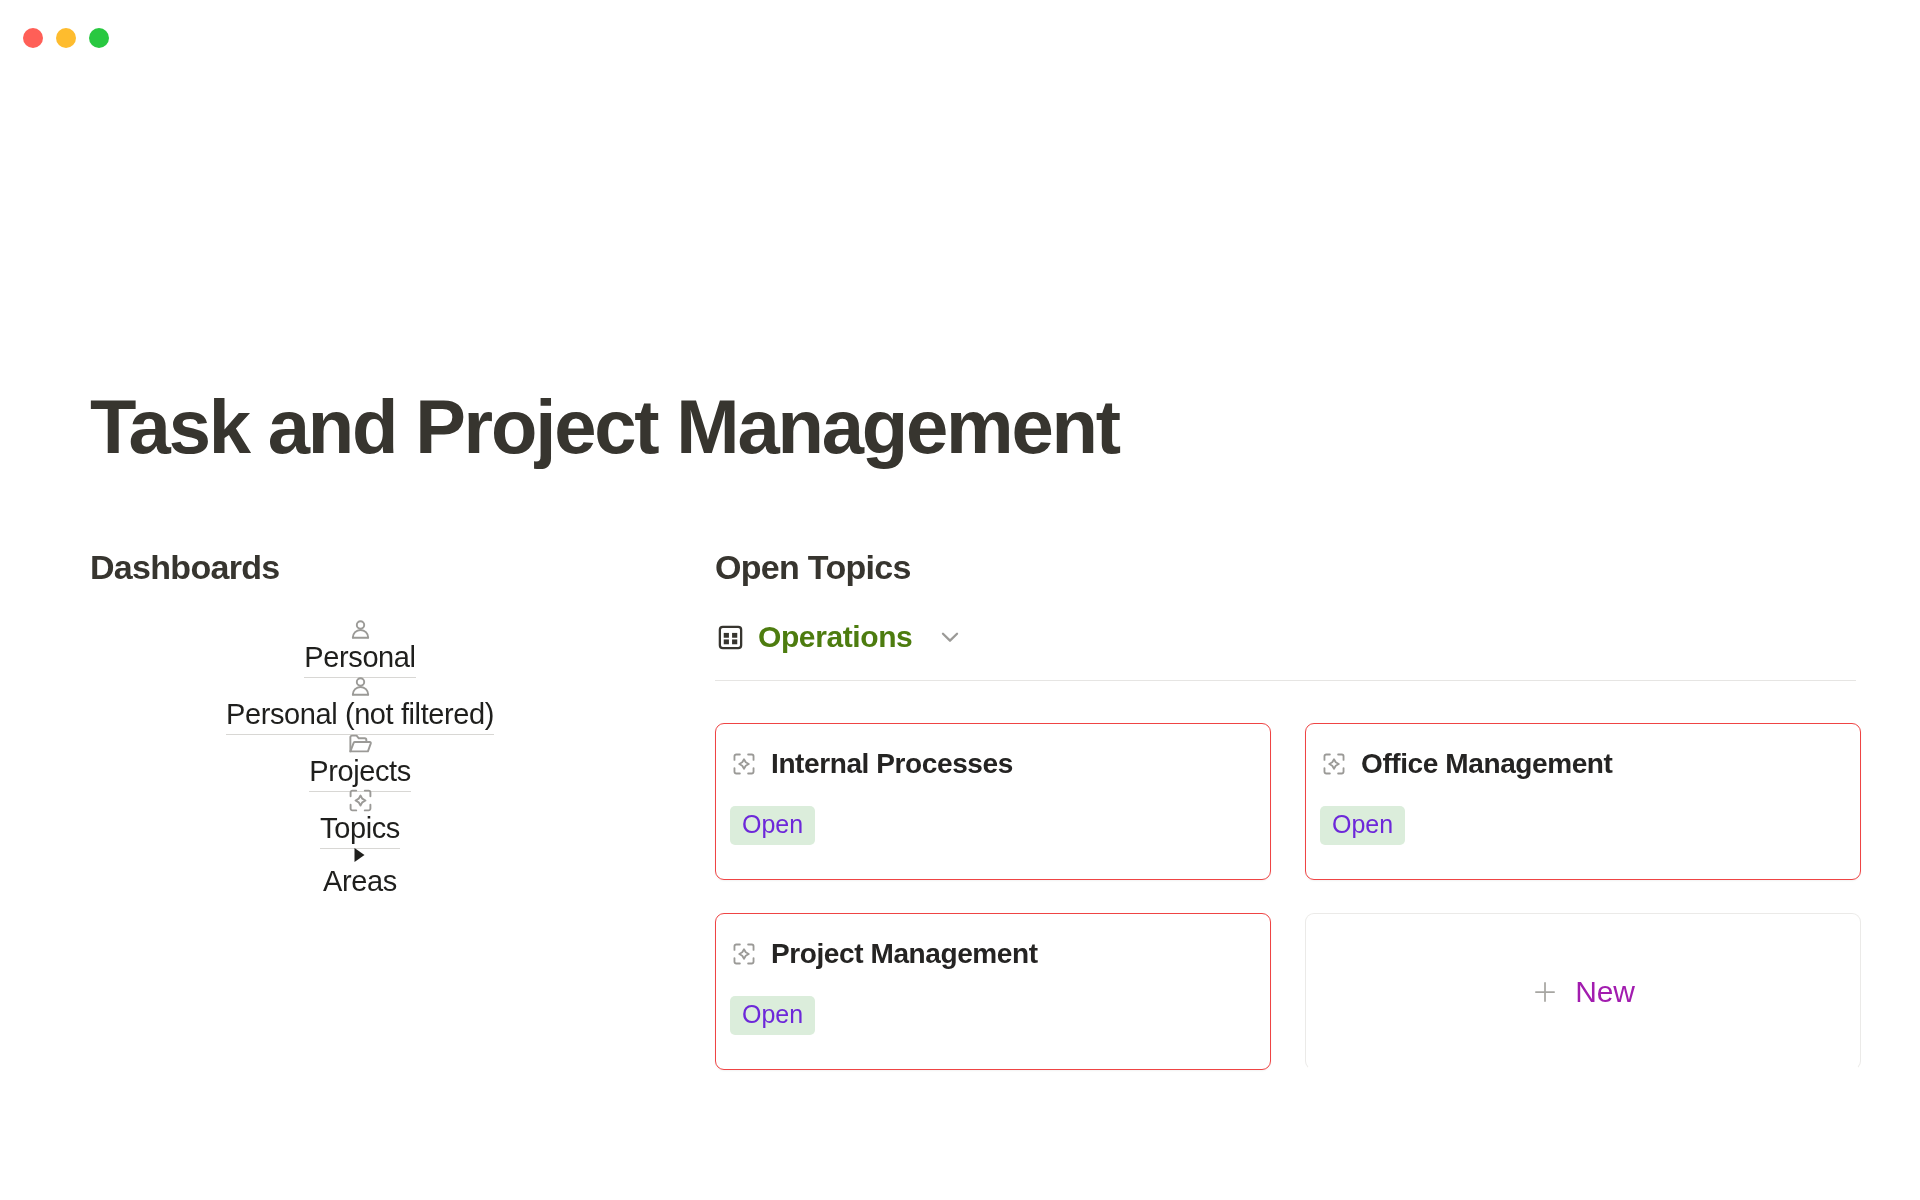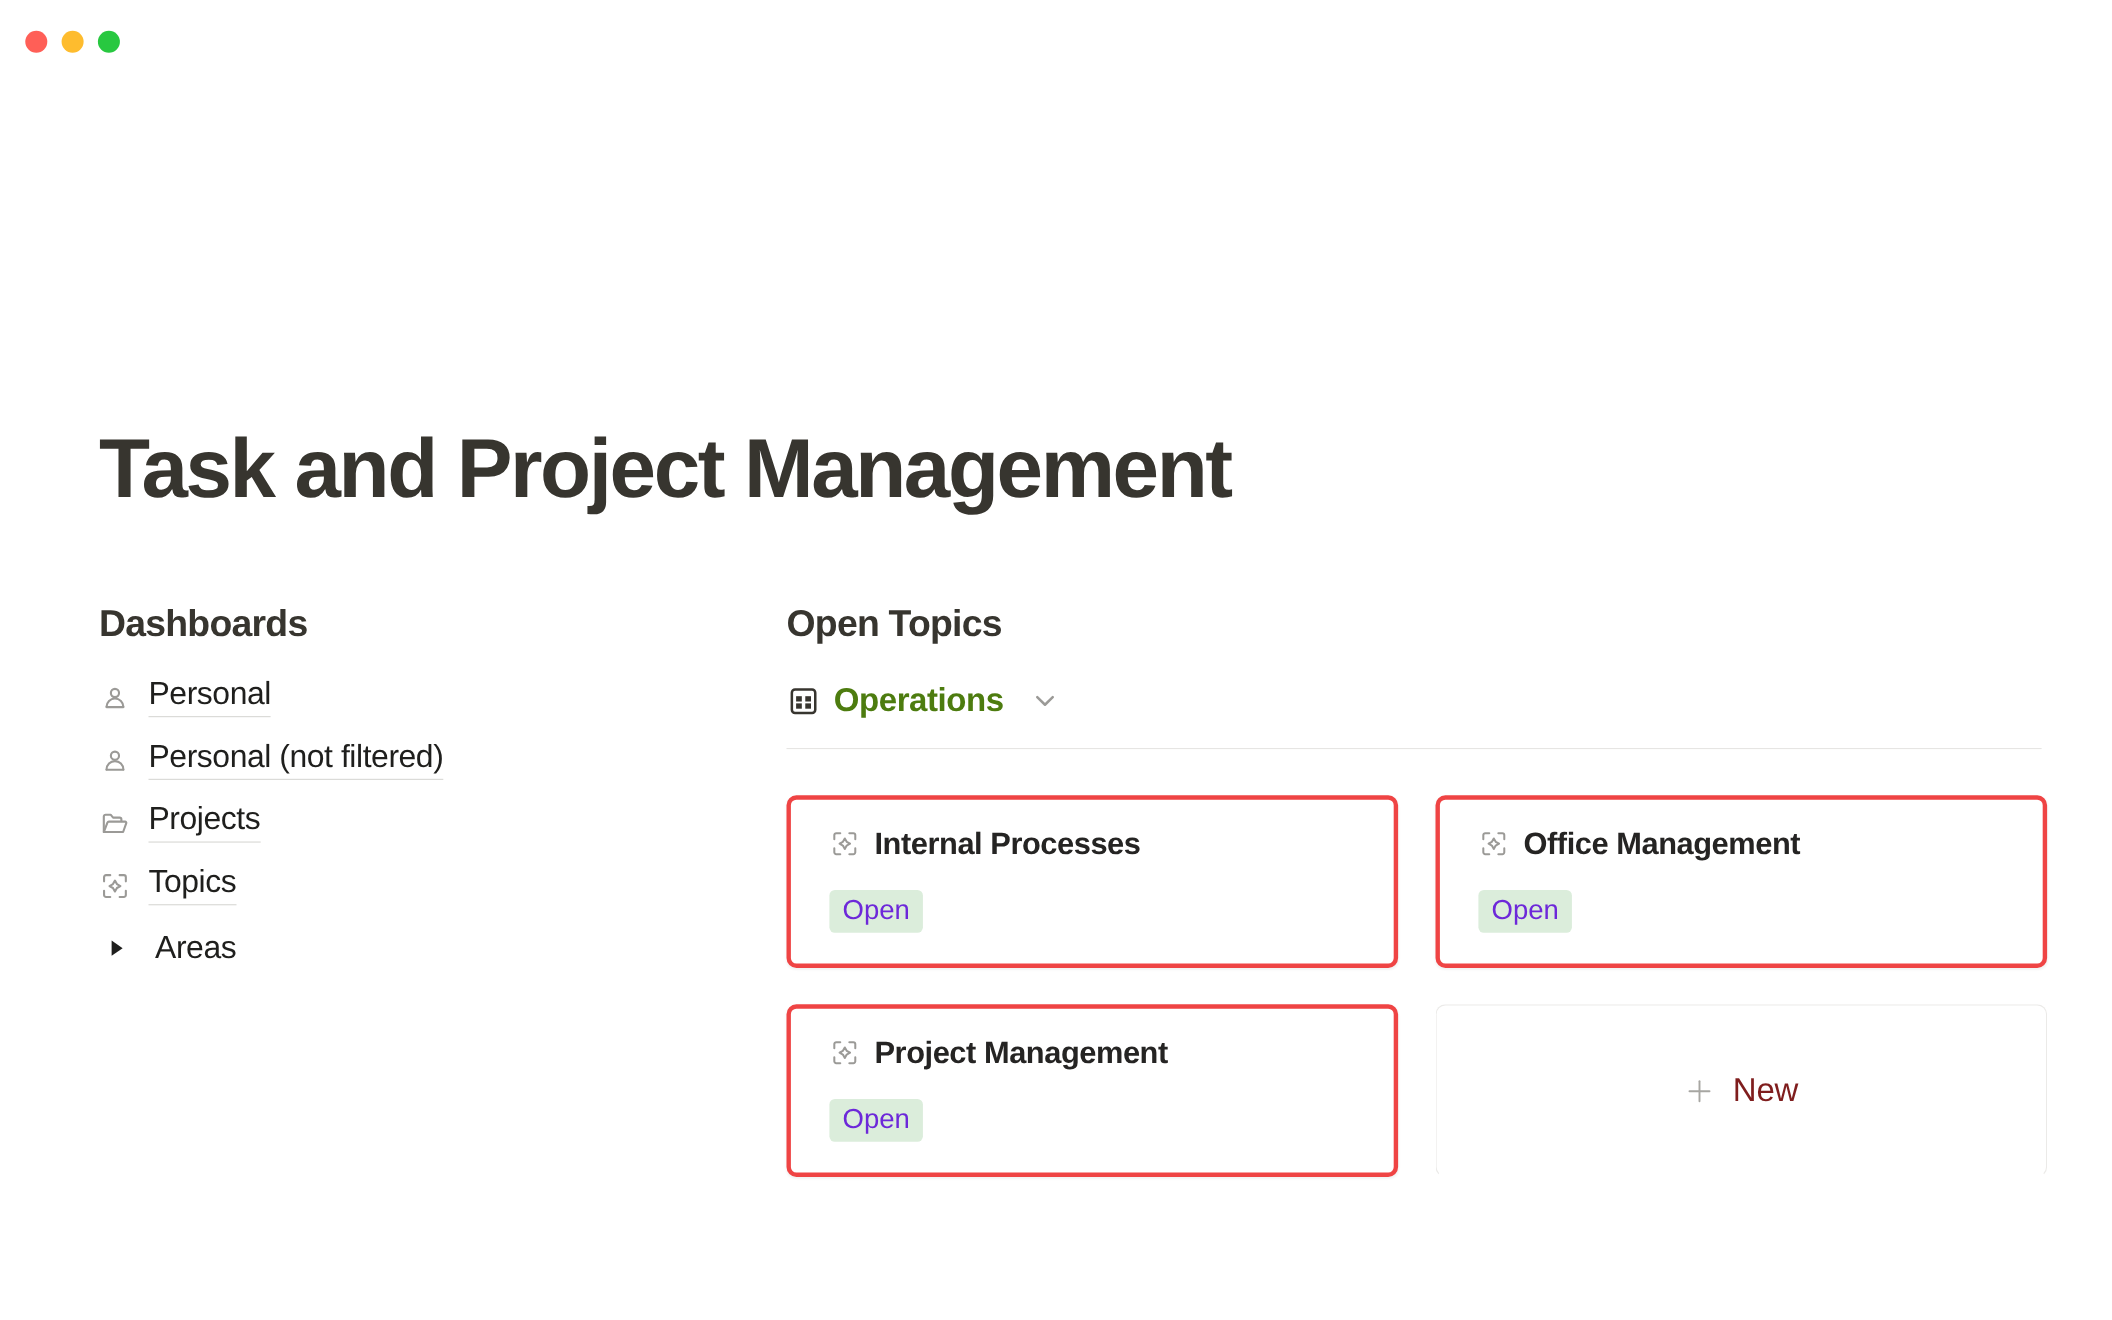--- a/index.html
+++ b/index.html
@@ -95,23 +95,23 @@
   
   .nav-list {
     display: flex;
     flex-direction: column;
     gap: 19px;
     margin-top: 24px;
   }
   .nav-item {
     display: flex;
     align-items: center;
-    gap: 17px;
     height: 38px;
     cursor: pointer;
+    flex-direction: column;
   }
   .nav-icon {
     width: 28px;
     height: 28px;
     flex: 0 0 28px;
     display: flex;
     align-items: center;
     justify-content: center;
     color: #9b9a97;
   }
@@ -182,25 +182,25 @@
   
   .cards {
     margin-top: 42px;
     display: grid;
     grid-template-columns: 556px 556px;
     gap: 33px 34px;
   }
   .card {
     height: 157px;
     box-sizing: border-box;
-    border: 4px solid #ef4444;
+    border: 1px solid #ef4444;
     border-radius: 9px;
     background: #ffffff;
     box-shadow: 0 1px 2px rgba(15, 15, 15, 0.05);
-    padding: 26px 25px 0 35px;
+    padding: 26px 25px 0 14px;
     position: relative;
     cursor: pointer;
     overflow: hidden;
   }
   .card-title-row {
     display: flex;
     align-items: center;
     gap: 14px;
   }
   .card-icon {
@@ -252,21 +252,21 @@
     width: 28px;
     height: 28px;
     display: flex;
     align-items: center;
     justify-content: center;
   }
   .new-label {
     font-size: 30px;
     font-weight: 400;
     letter-spacing: -0.2px;
-    color: #7f1d1d;
+    color: #a21caf;
     line-height: 1;
   }
 </style>
 </head>
 <body>
 
 <div class="titlebar">
   <div class="traffic-lights">
     <span class="light close"></span>
     <span class="light min"></span>

